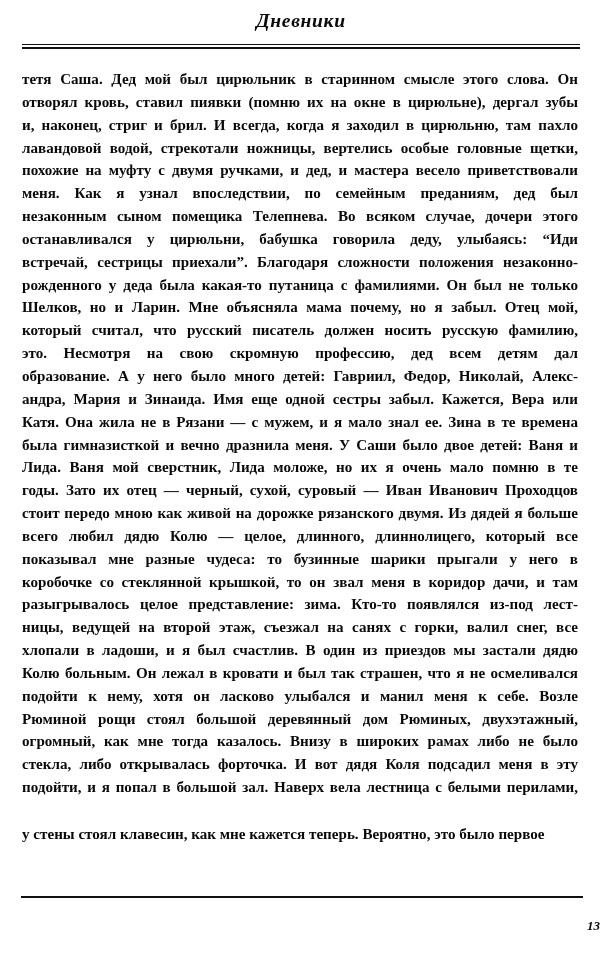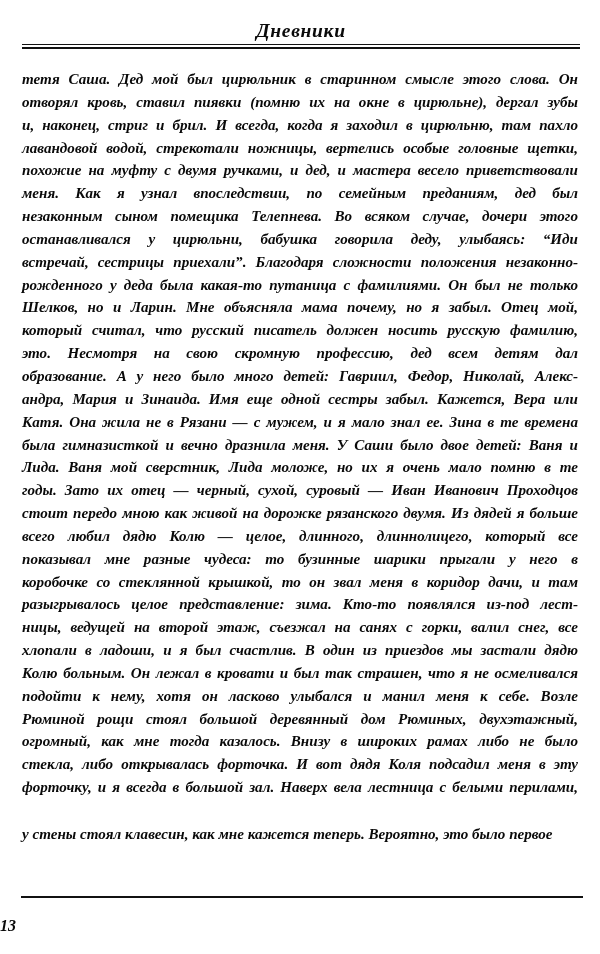--- a/index.html
+++ b/index.html
@@ -26,21 +26,20 @@
     position: absolute;
     top: 8px;
     left: 22px;
     right: 20px;
     text-align: center;
     font-weight: bold;
     font-style: italic;
     font-size: 19.5px;
     letter-spacing: 0.7px;
     line-height: 26px;
-    margin-top: 10px;
   }
 
   
   .rule-double {
     position: absolute;
     top: 44px;
     left: 22px;
     width: 558px;
     height: 5px;
   }
@@ -68,21 +67,20 @@
     left: 22px;
     width: 556px;
   }
   .body-line {
     font-size: 15.1px;
     font-weight: bold;
     line-height: 22.85px;
     white-space: pre;
     letter-spacing: 0px;
     text-align: left;
-    font-style: italic;
   }
   
   .body-line.justify {
     white-space: normal;
     text-align: justify;
     text-align-last: justify;
   }
   .body-line.last {
     text-align: left;
     text-align-last: left;
@@ -99,24 +97,24 @@
     height: 2px;
     background: #111111;
   }
 
   
   .folio {
     position: absolute;
     top: 915px;
     left: 0;
     width: 600px;
-    text-align: left;
+    text-align: right;
     font-weight: bold;
     font-style: italic;
-    font-size: 16px;
+    font-size: 13px;
     line-height: 22px;
   }
 </style>
 </head>
 <body>
 
 <div class="page">
 
   <div class="running-head">Дневники</div>
 
@@ -150,21 +148,21 @@
       <div class="body-line justify">показывал мне разные чудеса: то бузинные шарики прыгали у него в</div>
       <div class="body-line justify">коробочке со стеклянной крышкой, то он звал меня в коридор дачи, и там</div>
       <div class="body-line justify">разыгрывалось целое представление: зима. Кто-то появлялся из-под лест-</div>
       <div class="body-line justify">ницы, ведущей на второй этаж, съезжал на санях с горки, валил снег, все</div>
       <div class="body-line justify">хлопали в ладоши, и я был счастлив. В один из приездов мы застали дядю</div>
       <div class="body-line justify">Колю больным. Он лежал в кровати и был так страшен, что я не осмеливался</div>
       <div class="body-line justify">подойти к нему, хотя он ласково улыбался и манил меня к себе. Возле</div>
       <div class="body-line justify">Рюминой рощи стоял большой  деревянный дом Рюминых, двухэтажный,</div>
       <div class="body-line justify">огромный, как мне тогда казалось. Внизу в широких рамах либо не было</div>
       <div class="body-line justify">стекла, либо открывалась форточка. И вот дядя Коля подсадил меня в эту</div>
-      <div class="body-line justify">форточку, и я всегда в большой зал. Наверх вела лестница с белыми перилами,</div>
+      <div class="body-line justify">подойти, и я попал в большой зал. Наверх вела лестница с белыми перилами,</div>
       <div class="body-line last">у стены стоял клавесин, как мне кажется теперь. Вероятно, это было первое</div>
     </div>
 
   <div class="rule-foot"></div>
 
   <div class="folio">13</div>
 
 </div>
 
 </body></html>

